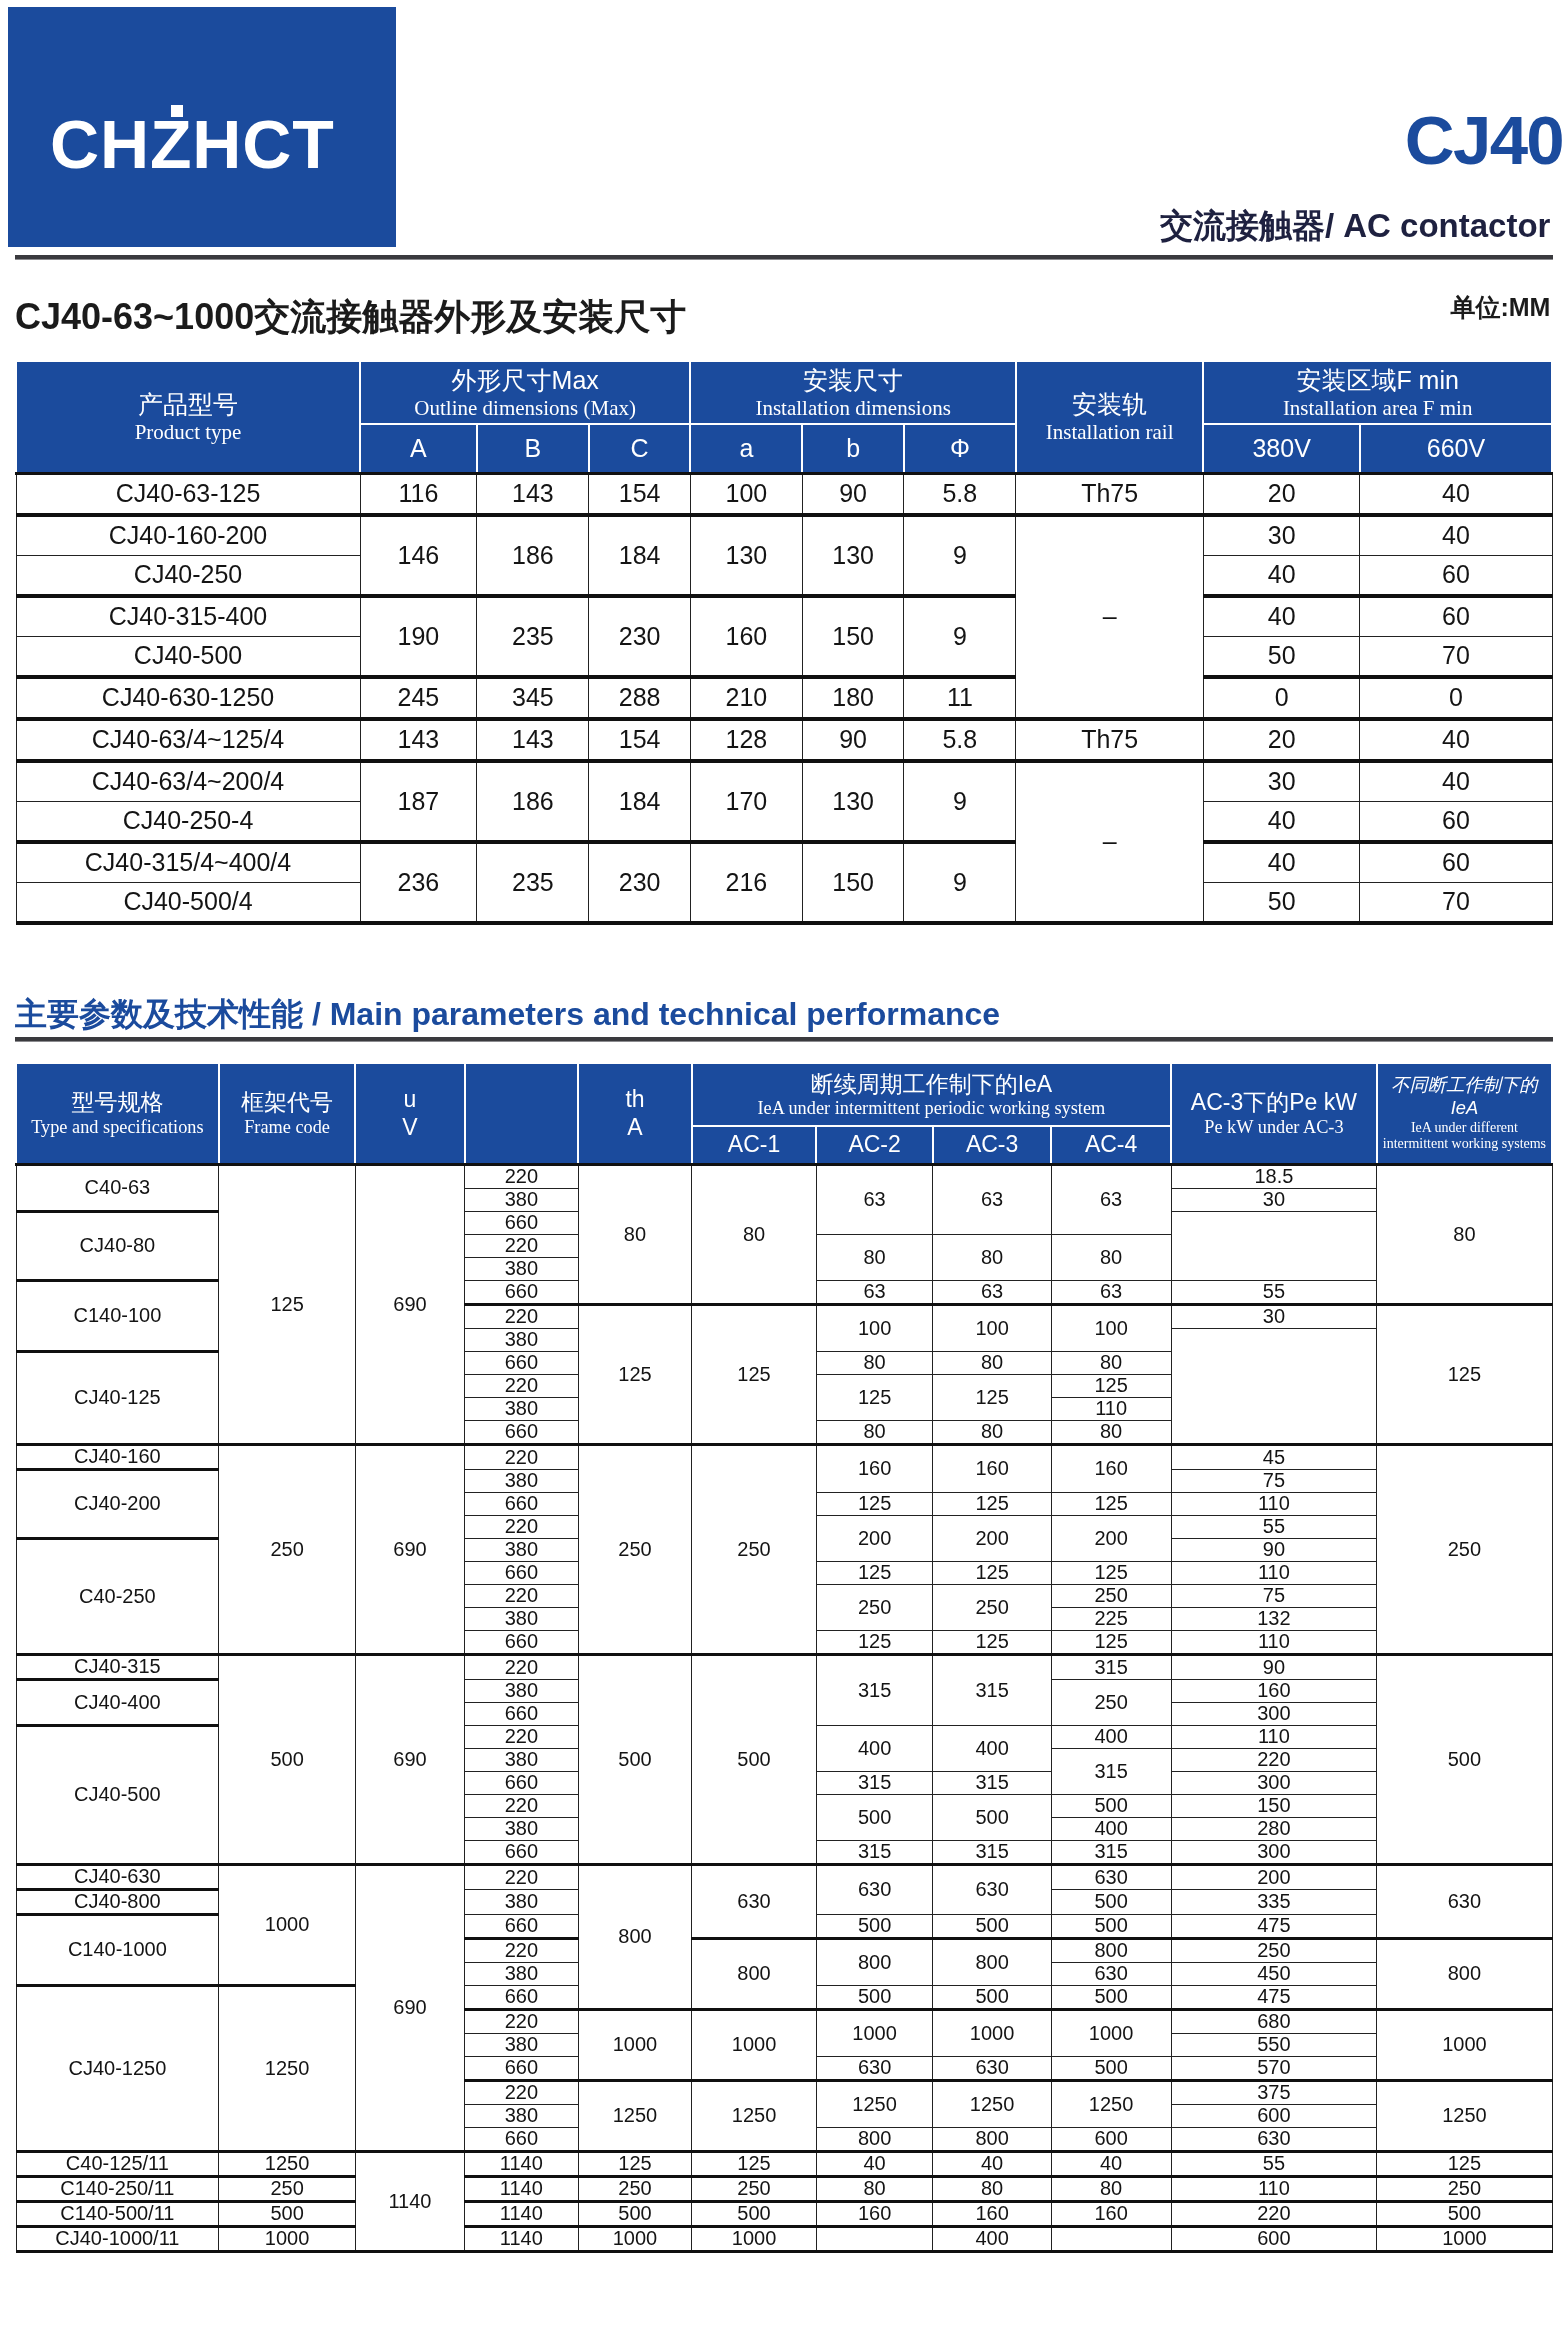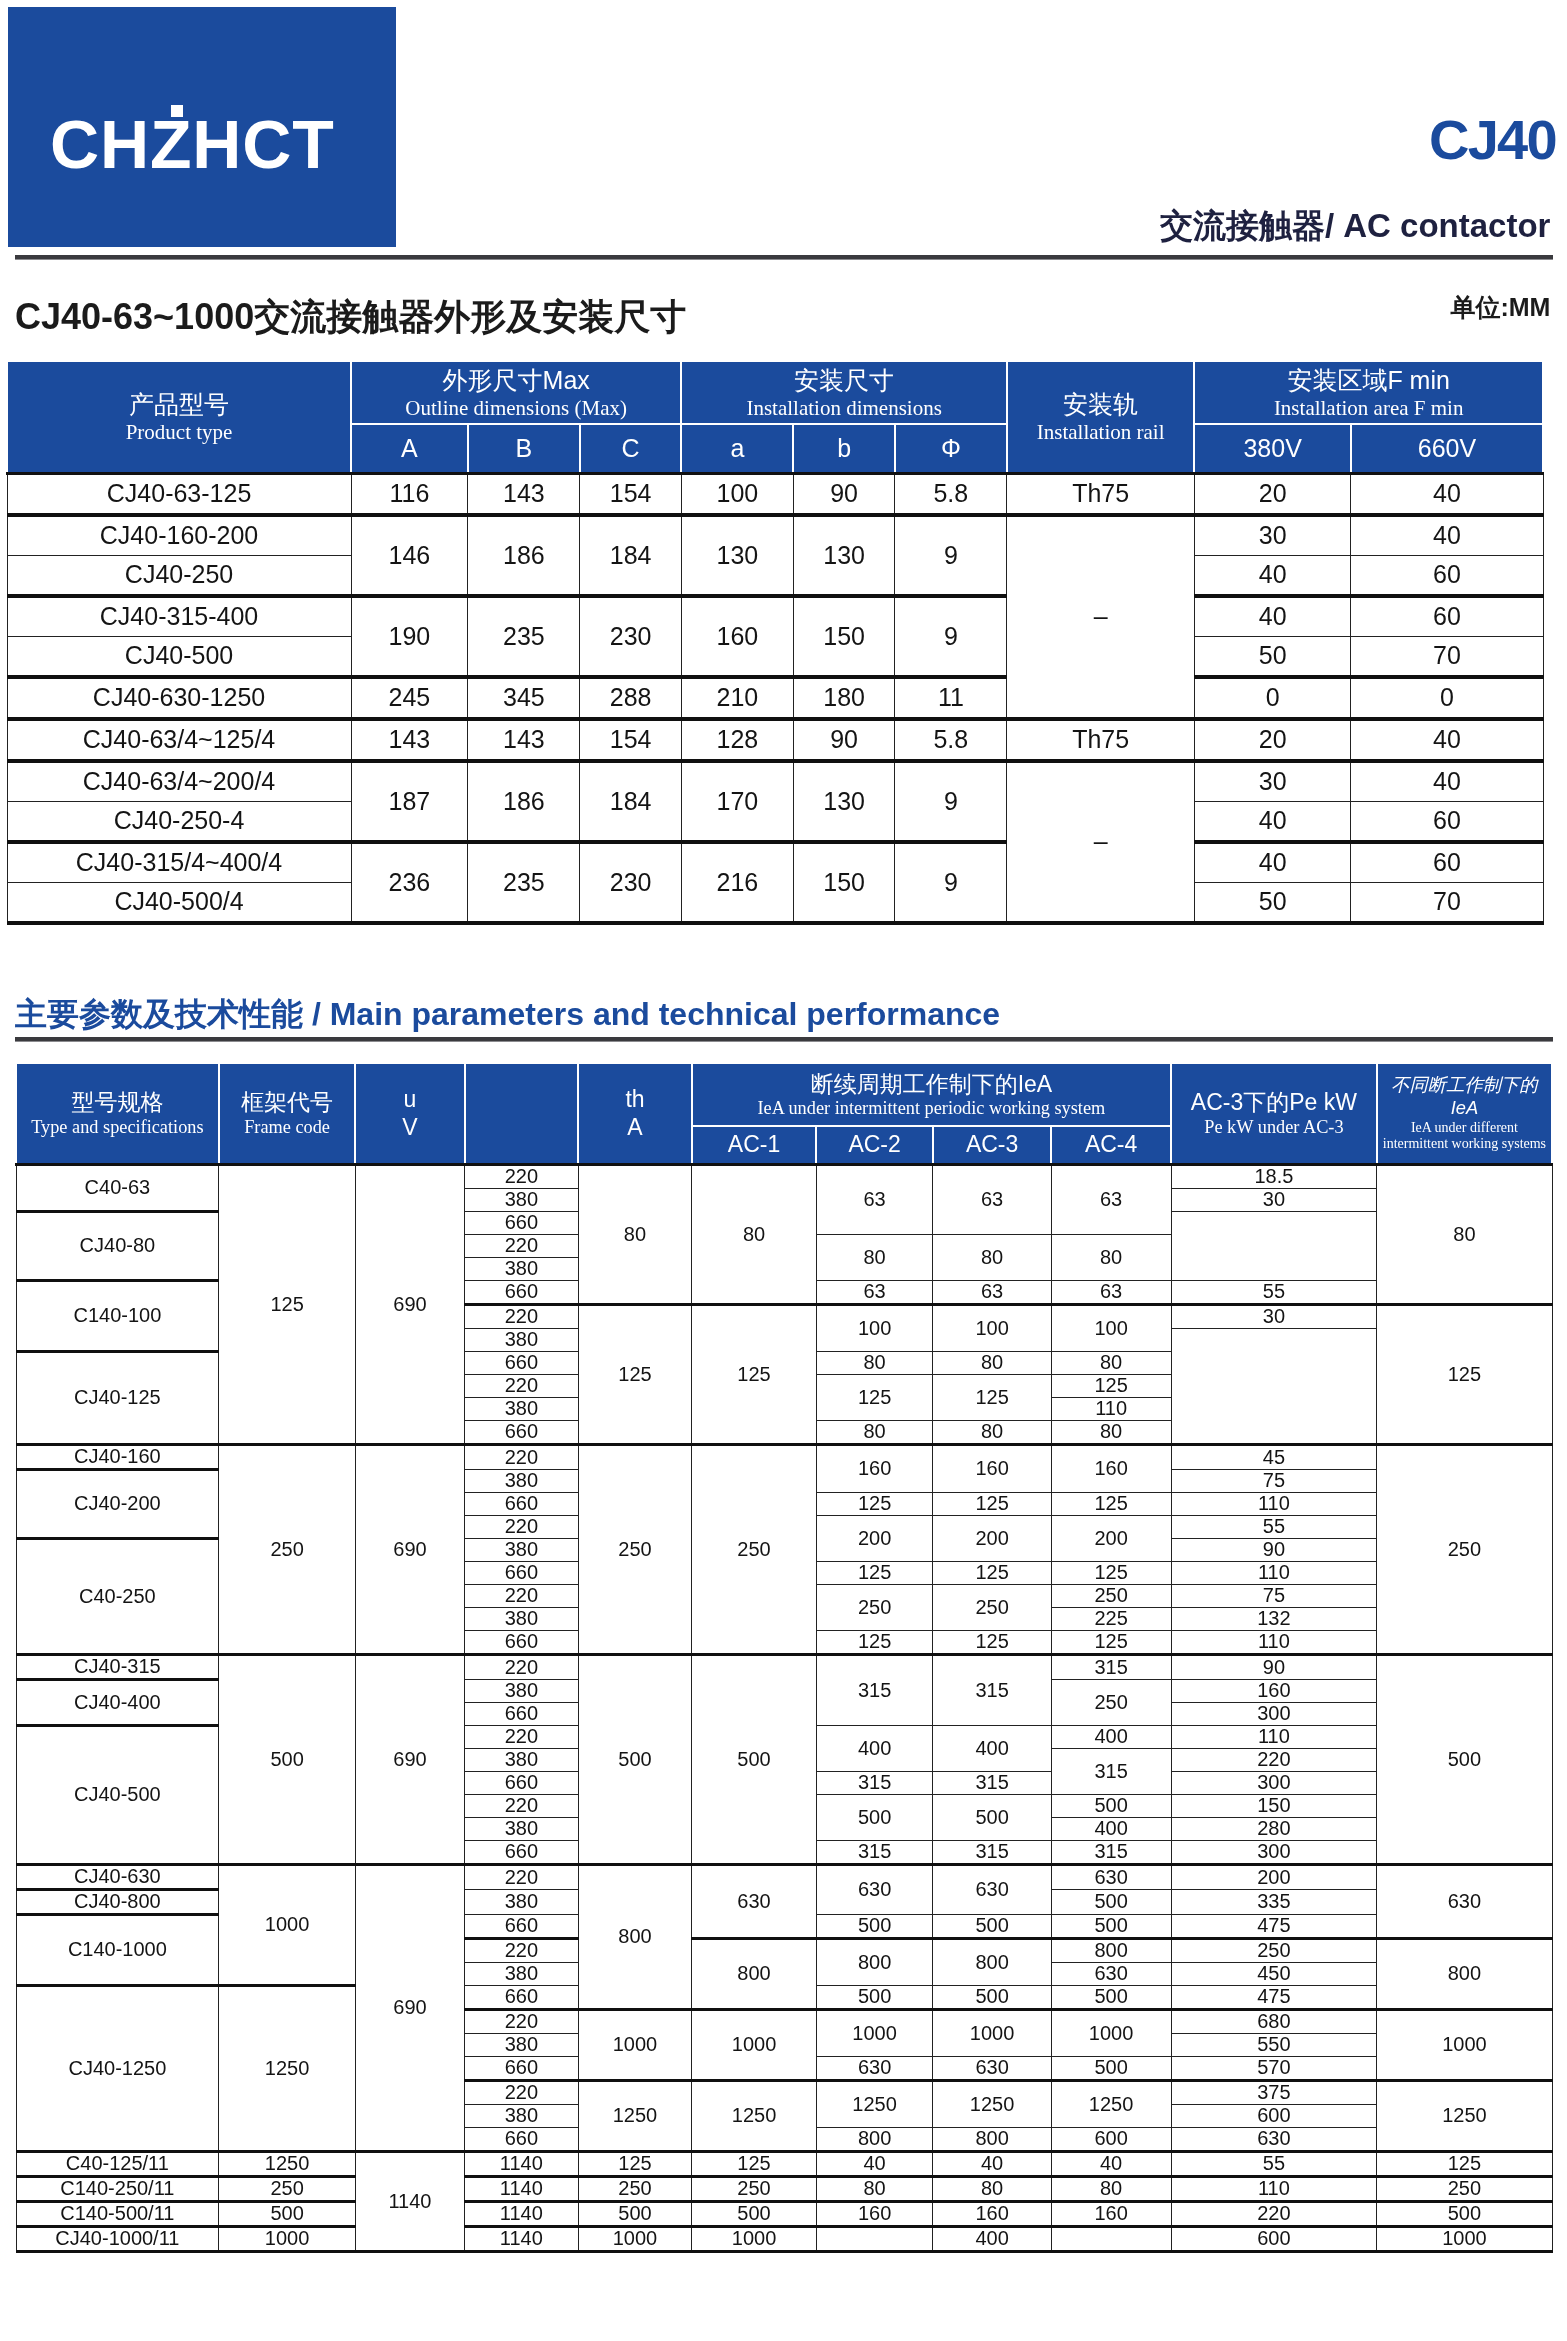--- a/index.html
+++ b/index.html
@@ -4,34 +4,34 @@
 <style>
   html,body{margin:0;padding:0;background:#fff;}
   #page{position:relative;width:1567px;height:2342px;background:#ffffff;overflow:hidden;
         font-family:"Liberation Sans", sans-serif;color:#141414;}
 
   
   .logo-box{position:absolute;left:7.9px;top:7px;width:388px;height:240px;background:var(--brand,#1b4b9d);}
   .logo-text{position:absolute;left:42px;top:103px;font-size:68px;font-weight:bold;color:#fff;
              letter-spacing:0.9px;line-height:1;}
   .logo-dot{position:absolute;left:163px;top:98px;width:12.2px;height:12.2px;background:#fff;}
-  .product-code{position:absolute;right:11px;top:106px;font-size:56px;font-weight:bold;
-                color:var(--brand,#1b4b9d);line-height:1;letter-spacing:-1.7px;margin-top:6px;}
+  .product-code{position:absolute;right:4px;top:106px;font-size:69px;font-weight:bold;
+                color:var(--brand,#1b4b9d);line-height:1;letter-spacing:-1.7px;}
   .subtitle{position:absolute;right:16.6px;top:204px;font-size:33px;font-weight:600;color:#1e2140;}
   .rule{position:absolute;left:15px;width:1538px;height:4.4px;background:#3a3a3e;border-bottom:0.9px solid #8b8b8f;}
   #rule1{top:255px;} #rule2{top:1037px;}
 
   .sec1-cn{position:absolute;left:15px;top:293px;font-size:36px;font-weight:600;color:#1b1b1b;}
   .sec1-en{position:absolute;left:15px;top:329px;font-size:27px;font-family:"Liberation Serif", serif;color:#1b1b1b;}
   .unit{position:absolute;right:16.6px;top:291px;font-size:25px;font-weight:600;color:#1b1b1b;}
   .sec2-title{position:absolute;left:15px;top:993px;font-size:32px;font-weight:bold;color:var(--brand,#1b4b9d);}
 
   
   table{border-collapse:collapse;table-layout:fixed;width:1538px;}
-  #table1{position:absolute;left:6px;top:360px;}
+  #table1{position:absolute;left:15px;top:360px;}
   #table2{position:absolute;left:15px;top:1062px;}
   td{border:1.7px solid #222;text-align:center;vertical-align:middle;padding:0;line-height:1.05;}
   th{background:var(--brand,#1b4b9d);color:#fff;border:2.6px solid #fff;font-weight:normal;
      vertical-align:middle;padding:1.7px 3.5px;}
   th .cn{font-size:25px;line-height:1.25;}
   th .en{font-family:"Liberation Serif", serif;font-size:21px;line-height:1.15;}
   #table1 thead tr:nth-child(1){height:63px;}
   #table1 thead tr:nth-child(2){height:49px;}
   #table1 tbody td{height:38px;font-size:25px;}
   #table2 thead tr:nth-child(1){height:63px;}

